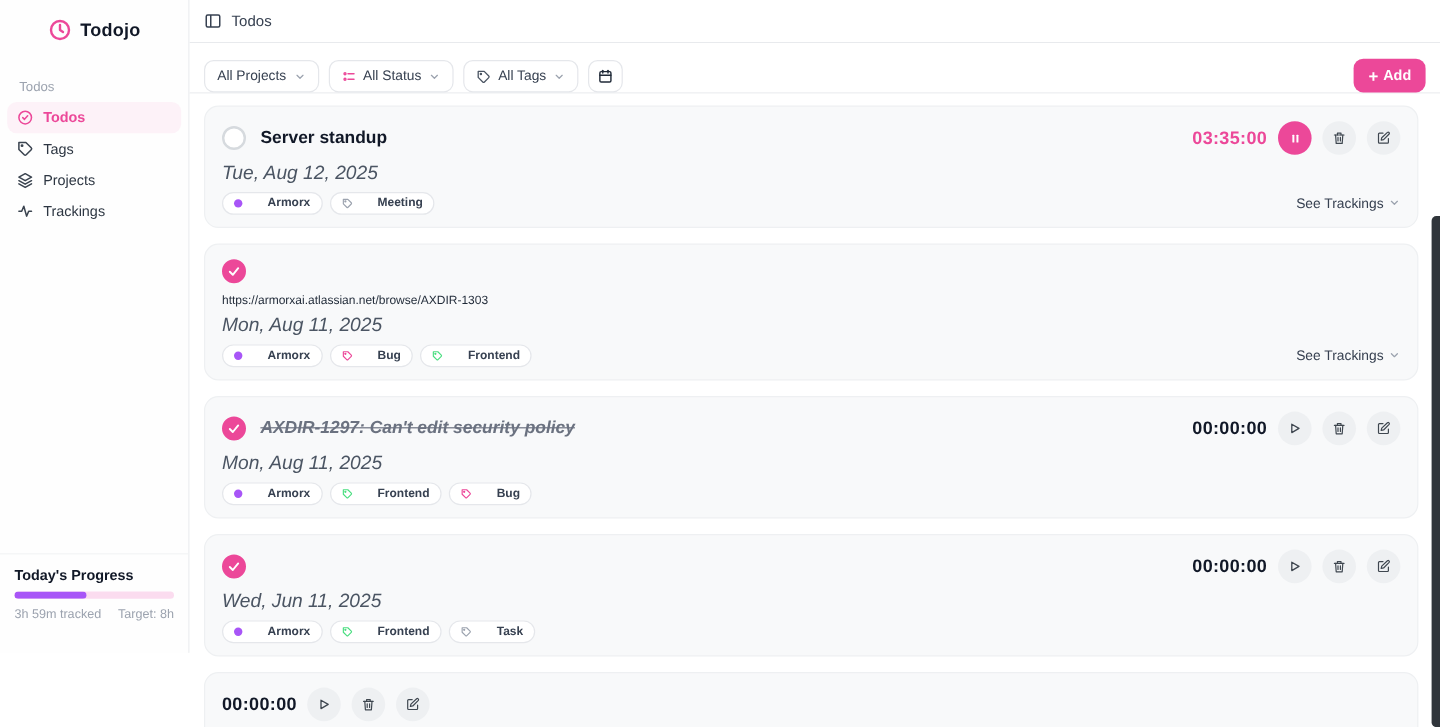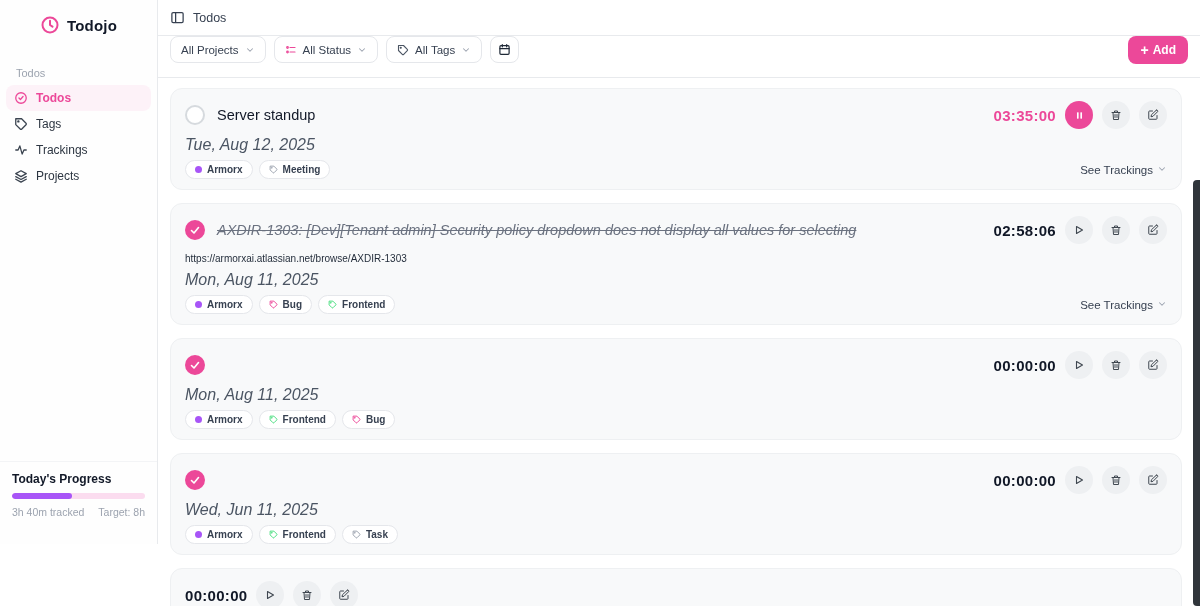--- a/index.html
+++ b/index.html
@@ -60,21 +60,21 @@
 
   .topbar {
     height: 36px; background: #fff; border-bottom: 1px solid #e8eaed;
     display: flex; align-items: center; gap: 8px; padding: 0 12px;
   }
   .topbar .panel-icon { display: flex; color: #374151; cursor: pointer; }
   .topbar-title { font-size: 12.5px; color: #374151; }
 
   .filterbar {
     height: 42px; background: #fff; border-bottom: 1px solid #e8eaed;
-    display: flex; align-items: flex-start; gap: 8px; padding: 0 12px;
+    display: flex; align-items: flex-end; gap: 8px; padding: 0 12px;
   }
   .filter-btn {
     display: inline-flex; align-items: center; gap: 6px;
     height: 27px; padding: 0 10px;
     background: #fff; border: 1px solid #e5e7eb; border-radius: 8px;
     font-family: inherit; font-size: 11.5px; color: #374151; cursor: pointer;
   }
   .filter-btn .f-icon { display: flex; }
   .chev { display: flex; color: #9ca3af; }
   .icon-only { padding: 0 7px; }
@@ -104,21 +104,21 @@
   }
   .card-top { display: flex; align-items: center; justify-content: space-between; gap: 12px; }
   .card-left { display: flex; align-items: center; gap: 12px; min-width: 0; }
   .todo-check {
     width: 20px; height: 20px; min-width: 20px; border-radius: 50%;
     border: 2px solid #d6dade; background: #fff;
     display: inline-flex; align-items: center; justify-content: center;
     cursor: pointer; color: transparent;
   }
   .completed .todo-check { background: #ec4899; border-color: #ec4899; color: #fff; }
-  .todo-title { font-size: 14.5px; font-weight: normal; color: #111827; white-space: nowrap; }
+  .todo-title { font-size: 14.5px; font-weight: bold; color: #111827; white-space: nowrap; }
   .completed .todo-title {
     color: #6b7280; font-style: italic; text-decoration: line-through;
   }
   .card-right { display: flex; align-items: center; gap: 9px; }
   .todo-timer { font-size: 15px; font-weight: bold; color: #111827; letter-spacing: .3px; }
   .todo-timer.active { color: #ec4899; }
   .icon-btn {
     width: 28px; height: 28px; border-radius: 50%;
     background: #eef0f2; border: none; cursor: pointer;
     display: inline-flex; align-items: center; justify-content: center;
@@ -126,21 +126,21 @@
   }
   .timer-btn .icon-pause { display: none; }
   .timer-btn.pause-mode { background: #ec4899; color: #fff; }
   .timer-btn.pause-mode .icon-pause { display: flex; }
 
   .todo-url { font-size: 10px; color: #1f2937; margin: 9px 0 2px; }
   .todo-date { font-size: 16px; font-style: italic; color: #4b5563; margin: 7px 0 6px; }
   .card-bottom { display: flex; align-items: center; justify-content: space-between; }
   .tag-list { display: flex; align-items: center; gap: 6px; flex-wrap: wrap; }
   .tag-chip {
-    display: inline-flex; align-items: center; gap: 5px;
+    display: inline-flex; align-items: center; gap: 21px;
     background: #fff; border: 1px solid #e5e7eb; border-radius: 999px;
     padding: 3px 9px; font-size: 10px; font-weight: bold; color: #374151;
     cursor: pointer;
   }
   .tag-dot { width: 7px; height: 7px; border-radius: 50%; display: inline-block; }
   .tag-glyph { display: inline-flex; }
   .see-trackings {
     display: inline-flex; align-items: flex-start; gap: 4px;
     font-size: 11.5px; color: #374151; cursor: pointer; white-space: nowrap;
   }
@@ -183,44 +183,44 @@
         <svg width="14" height="14" viewBox="0 0 24 24" fill="none" stroke="currentColor" stroke-width="2.2" stroke-linejoin="round">
             <path d="M20.6 13.4 13.4 20.6a2 2 0 0 1-2.8 0L3 13V3h10l7.6 7.6a2 2 0 0 1 0 2.8Z"></path>
             <circle cx="7.5" cy="7.5" r="1" fill="currentColor"></circle>
           </svg>
       </span>
       <span>Tags</span>
     </div>
     <div class="nav-item">
       <span class="nav-icon">
         <svg width="14" height="14" viewBox="0 0 24 24" fill="none" stroke="currentColor" stroke-width="2.2" stroke-linecap="round" stroke-linejoin="round">
-            <polyline points="3 12 7 12 10 5 14 19 17 12 21 12"></polyline>
-          </svg>
-      </span>
-      <span>Trackings</span>
+            <path d="m12 3 9 5-9 5-9-5 9-5Z"></path>
+            <path d="m3 13 9 5 9-5"></path>
+            <path d="m3 17.5 9 5 9-5"></path>
+          </svg>
+      </span>
+      <span>Projects</span>
     </div>
     <div class="nav-item">
       <span class="nav-icon">
         <svg width="14" height="14" viewBox="0 0 24 24" fill="none" stroke="currentColor" stroke-width="2.2" stroke-linecap="round" stroke-linejoin="round">
-            <path d="m12 3 9 5-9 5-9-5 9-5Z"></path>
-            <path d="m3 13 9 5 9-5"></path>
-            <path d="m3 17.5 9 5 9-5"></path>
-          </svg>
-      </span>
-      <span>Projects</span>
+            <polyline points="3 12 7 12 10 5 14 19 17 12 21 12"></polyline>
+          </svg>
+      </span>
+      <span>Trackings</span>
     </div>
   </nav>
 
   <div class="progress-block">
     <div class="progress-title">Today's Progress</div>
     <div class="progress-track">
       <div class="progress-fill" style="width:45%"></div>
     </div>
     <div class="progress-foot">
-      <span>3h 40m tracked</span>
+      <span>3h 59m tracked</span>
       <span>Target: 8h</span>
     </div>
   </div>
 </aside>
 
 <main class="main">
   <div class="topbar">
     <span class="panel-icon">
       <svg width="15" height="15" viewBox="0 0 24 24" fill="none" stroke="currentColor" stroke-width="2" stroke-linejoin="round">
           <rect x="3" y="4" width="18" height="16" rx="2"></rect>
@@ -351,44 +351,20 @@
   </div>
 
   <div class="todo-card completed">
     <div class="card-top">
       <div class="card-left">
         <span class="todo-check">
           <svg width="12" height="12" viewBox="0 0 24 24" fill="none" stroke="currentColor" stroke-width="3.2" stroke-linecap="round" stroke-linejoin="round">
                 <polyline points="5 13 10 18 19 7"></polyline>
               </svg>
         </span>
-        <span class="todo-title">AXDIR-1303: [Dev][Tenant admin] Security policy dropdown does not display all values for selecting</span>
-      </div>
-      <div class="card-right">
-        <span class="todo-timer">02:58:06</span>
-        <button class="icon-btn timer-btn">
-          <svg class="icon-play" width="12" height="12" viewBox="0 0 24 24" fill="none" stroke="currentColor" stroke-width="2.2" stroke-linejoin="round">
-                <path d="M7 5v14l12-7-12-7Z"></path>
-              </svg>
-
-        </button>
-        <button class="icon-btn">
-          <svg width="12" height="12" viewBox="0 0 24 24" fill="none" stroke="currentColor" stroke-width="2" stroke-linecap="round" stroke-linejoin="round">
-                <path d="M4 7h16"></path>
-                <path d="M9 7V4h6v3"></path>
-                <path d="M6 7l1 14h10l1-14"></path>
-                <path d="M10 11v6M14 11v6"></path>
-              </svg>
-        </button>
-        <button class="icon-btn">
-          <svg width="12" height="12" viewBox="0 0 24 24" fill="none" stroke="currentColor" stroke-width="2" stroke-linecap="round" stroke-linejoin="round">
-                <path d="M11 4H5a1.5 1.5 0 0 0-1.5 1.5V19A1.5 1.5 0 0 0 5 20.5h13.5A1.5 1.5 0 0 0 20 19v-6"></path>
-                <path d="M18.4 2.6a2 2 0 0 1 2.8 2.8L12 14.6 8 15.5l.9-4L18.4 2.6Z"></path>
-              </svg>
-        </button>
       </div>
     </div>
     <div class="todo-url">https://armorxai.atlassian.net/browse/AXDIR-1303</div>
     <div class="todo-date">Mon, Aug 11, 2025</div>
     <div class="card-bottom">
       <div class="tag-list">
             <span class="tag-chip">
               <span class="tag-dot" style="background: rgb(168, 85, 247);"></span>
               <span>Armorx</span>
             </span>
@@ -423,20 +399,21 @@
   </div>
 
   <div class="todo-card completed">
     <div class="card-top">
       <div class="card-left">
         <span class="todo-check">
           <svg width="12" height="12" viewBox="0 0 24 24" fill="none" stroke="currentColor" stroke-width="3.2" stroke-linecap="round" stroke-linejoin="round">
                 <polyline points="5 13 10 18 19 7"></polyline>
               </svg>
         </span>
+        <span class="todo-title">AXDIR-1297: Can't edit security policy</span>
       </div>
       <div class="card-right">
         <span class="todo-timer">00:00:00</span>
         <button class="icon-btn timer-btn">
           <svg class="icon-play" width="12" height="12" viewBox="0 0 24 24" fill="none" stroke="currentColor" stroke-width="2.2" stroke-linejoin="round">
                 <path d="M7 5v14l12-7-12-7Z"></path>
               </svg>
 
         </button>
         <button class="icon-btn">

